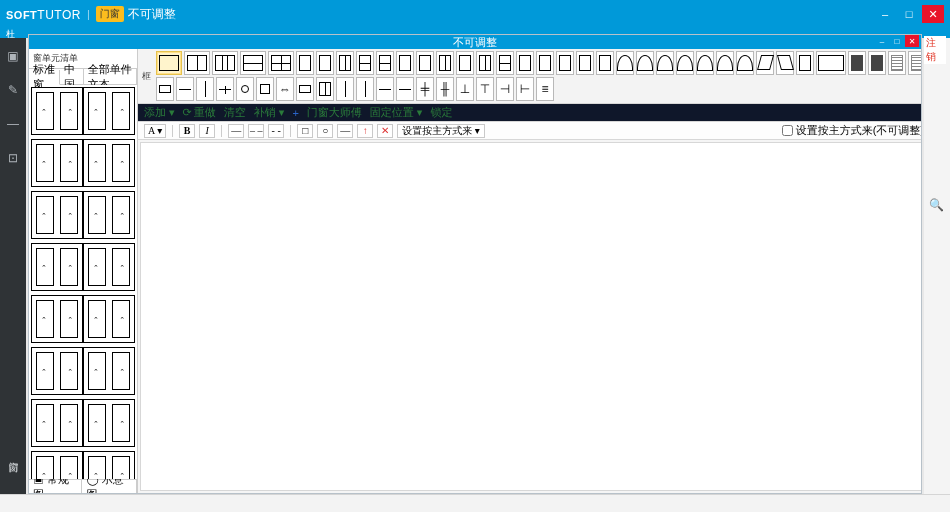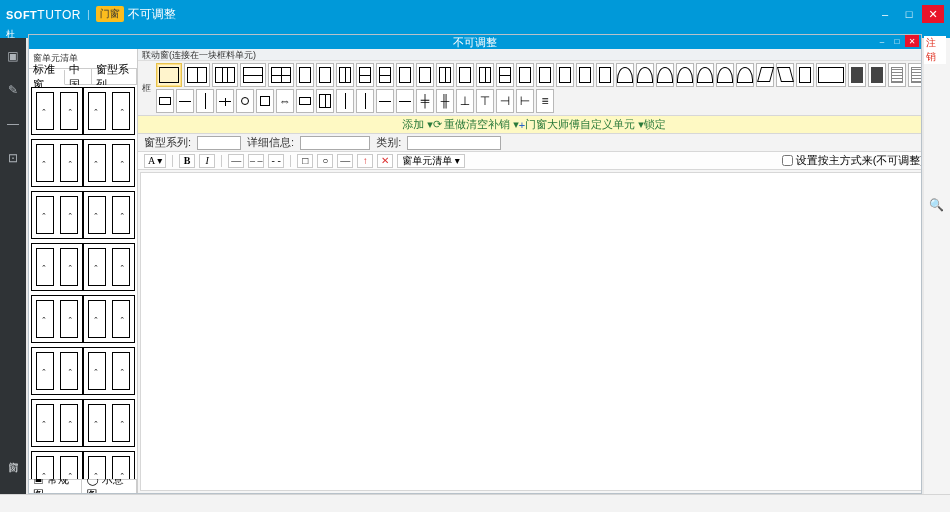--- a/index.html
+++ b/index.html
@@ -57,21 +57,21 @@
 .tbtn.wide { min-width:26px; }
 .tbtn.xw { min-width:30px; }
 .tbtn.sel { background:#fff4cc; border-color:#e6c24d; box-shadow: inset 0 0 0 1px #ffe08a; }
 .tbtn .g { width:80%; height:70%; border:1.2px solid #000; position:relative; }
 .tbtn .g.split::after { content:""; position:absolute; left:50%; top:0; bottom:0; border-left:1.2px solid #000; }
 .tbtn .g.hsplit::after { content:""; position:absolute; top:50%; left:0; right:0; border-top:1.2px solid #000; }
 .tbtn .arc { width:16px; height:16px; border:1.2px solid #000; border-radius:50% 50% 0 0 / 80% 80% 0 0; border-bottom:1.2px solid #000; }
 .tbtn .fill { background:#444; border:none; }
 .tbtn .hatch { background: repeating-linear-gradient(0deg,#888 0 1px, transparent 1px 3px); border:1px solid #888; }
 
-.action-bar { height:18px; background:#fef9c3; border-bottom:1px solid #d7d7d7; display:flex; align-items:center; padding:0 6px; font-size:10px; color:#3a6;justify-content:center; }
+.action-bar { height:18px; background:#0f172a; border-bottom:1px solid #d7d7d7; display:flex; align-items:center; gap:8px; padding:0 6px; font-size:10px; color:#3a6; }
 .action-bar .item { display:flex; align-items:center; gap:2px; cursor:pointer; color:#2a7a3a; }
 .action-bar .item.blue { color:#2a64c8; }
 .action-bar .item.icn::before { content:"⟳"; color:#2a7a3a; }
 
 .field-bar { height:18px; background:#f3f3f3; border-bottom:1px solid #d7d7d7; display:flex; align-items:center; gap:6px; padding:0 6px; font-size:10px; }
 .field-bar label { color:#333; }
 .field-bar input { height:14px; border:1px solid #aaa; padding:0 2px; font-size:10px; }
 .field-bar .f1 { width:44px; }
 .field-bar .f2 { width:70px; }
 .field-bar .f3 { width:94px; }
@@ -130,21 +130,21 @@
       <div class="wcbtn close">✕</div>
     </div>
   </div>
 
   <div class="work">
     <div class="left-panel">
       <div class="lp-tabs-top">窗单元清单</div>
       <div class="lp-tabrow">
         <div class="lp-tab active">标准窗</div>
         <div class="lp-tab">中国</div>
-        <div class="lp-tab">窗型系列</div>
+        <div class="lp-tab">全部单件文本</div>
       </div>
       <div class="lp-body" id="lp-body">
           <div class="thumb-row">
             <div class="thumb">
               <div class="pane" style="left: 4px; top: 4px; width: 18px; bottom: 4px;"></div>
               <div class="pane" style="right: 4px; top: 4px; width: 18px; bottom: 4px;"></div>
               <div class="mark" style="left: 9px; top: 20px;">⌃</div>
               <div class="mark" style="right: 9px; top: 20px;">⌃</div>
             </div>
             <div class="thumb">
@@ -253,21 +253,20 @@
             </div>
           </div>
         </div>
       <div class="lp-foot-tabs">
         <div class="lp-tab">▣ 常规图</div>
         <div class="lp-tab">◯ 示意图</div>
       </div>
     </div>
 
     <div class="right-area">
-      <div class="ra-title">联动窗(连接在一块框料单元)</div>
 
       <div class="toolbar">
         <div class="tool-rows">
           <div class="tool-left-label">框</div>
           <div class="tool-col">
             <div class="tool-row" id="tool-row-1">
                 <div class="tbtn wide sel">
                   <div class="g"></div>
                 </div>
                 <div class="tbtn wide">
@@ -450,49 +449,41 @@
         </div>
       </div>
 
       <div class="action-bar">
         <span class="item">添加 ▾</span>
         <span class="item icn">重做</span>
         <span class="item">清空</span>
         <span class="item">补销 ▾</span>
         <span class="item blue">+</span>
         <span class="item">门窗大师傅</span>
-        <span class="item">自定义单元 ▾</span>
+        <span class="item">固定位置 ▾</span>
         <span class="item">锁定</span>
       </div>
 
-      <div class="field-bar">
-        <label>窗型系列:</label>
-        <input class="f1" style="">
-        <label>详细信息:</label>
-        <input class="f2" style="">
-        <label>类别:</label>
-        <input class="f3" style="">
-      </div>
 
       <div class="style-bar">
         <div class="sbtn" style="width:auto;padding:0 3px;">A ▾</div>
         <div class="vline"></div>
         <div class="sbtn" style="font-weight:bold;">B</div>
         <div class="sbtn" style="font-style:italic;">I</div>
         <div class="vline"></div>
         <div class="sbtn">—</div>
         <div class="sbtn">– –</div>
         <div class="sbtn">- -</div>
         <div class="vline"></div>
         <div class="sbtn">□</div>
         <div class="sbtn">○</div>
         <div class="sbtn">—</div>
         <div class="sbtn" style="color:#d33;">↑</div>
         <div class="sbtn" style="color:#d33;">✕</div>
-        <div class="sbtn" style="width:auto;padding:0 4px;">窗单元清单 ▾</div>
+        <div class="sbtn" style="width:auto;padding:0 4px;">设置按主方式来 ▾</div>
         <div class="right">
           <input type="checkbox" style="">
           <span>设置按主方式来(不可调整)</span>
         </div>
       </div>
 
       <div class="canvas"></div>
     </div>
   </div>
 </div>

